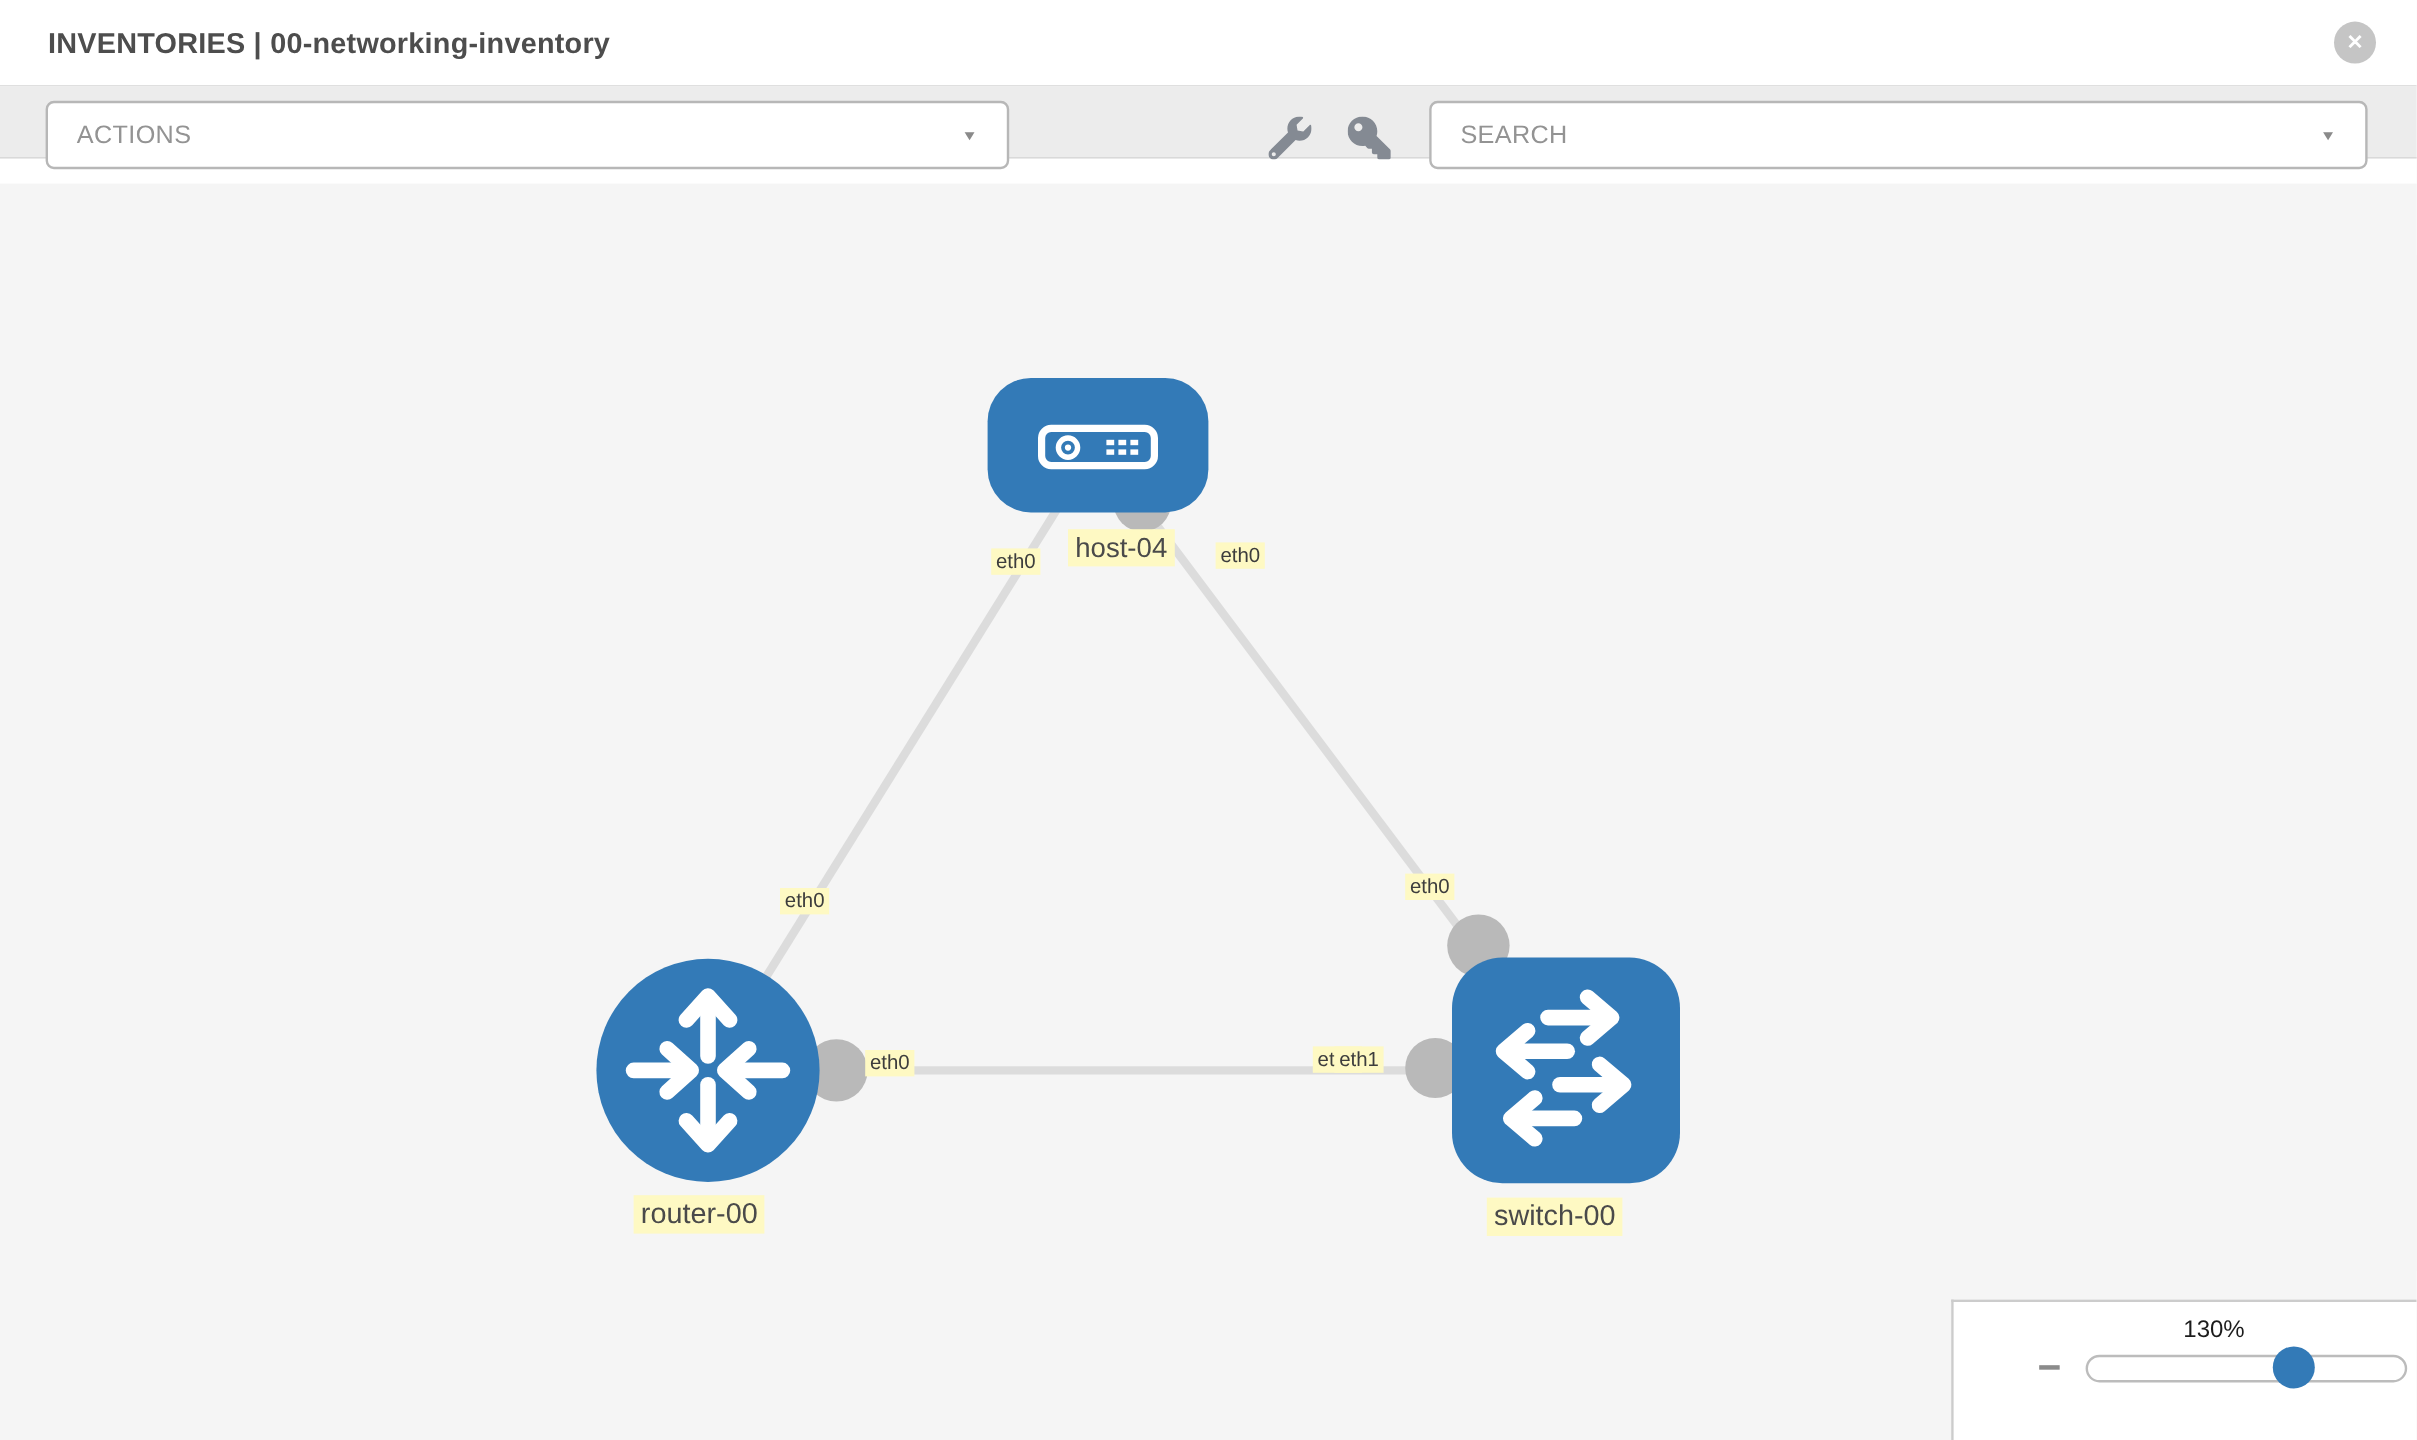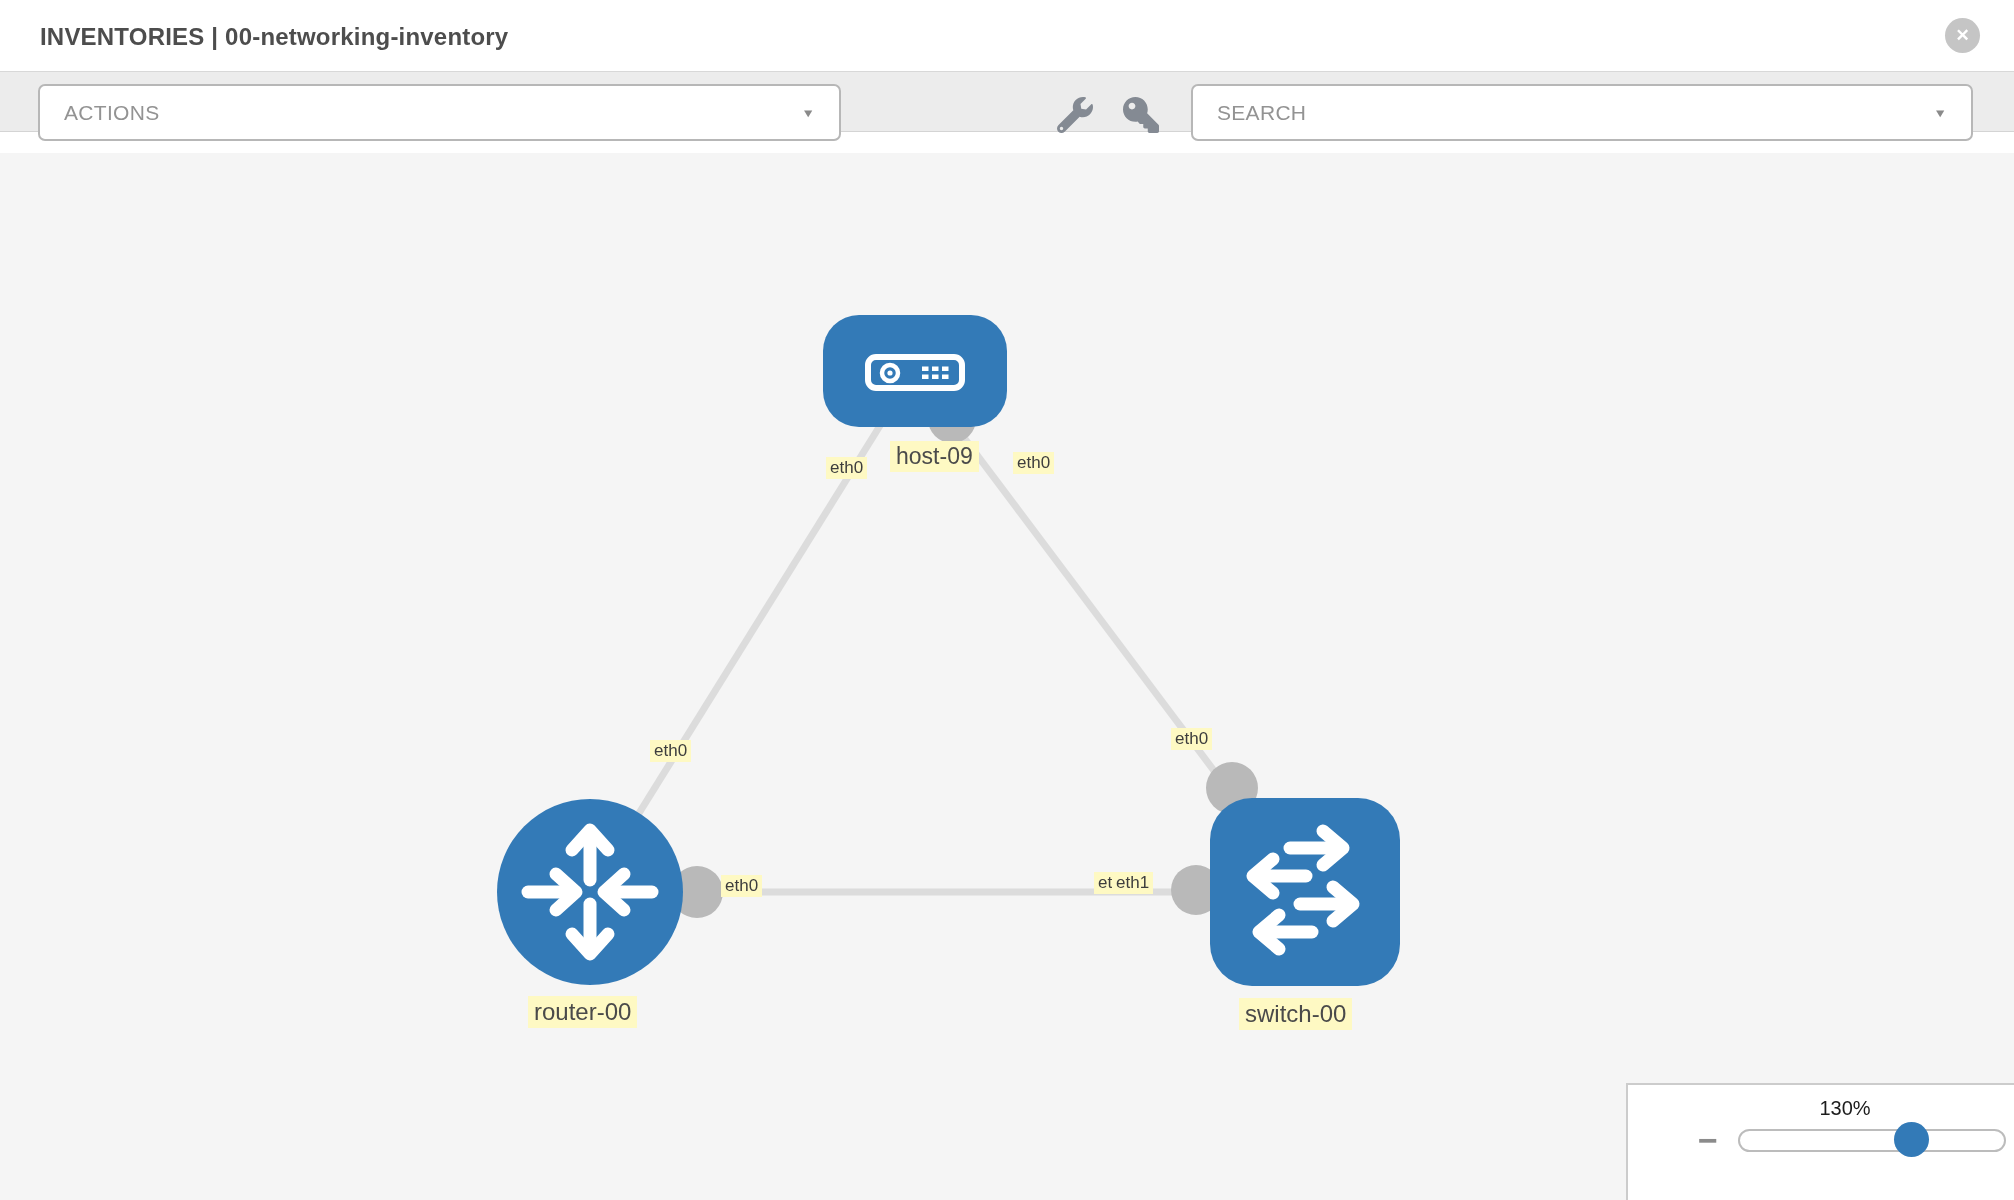--- a/index.html
+++ b/index.html
@@ -163,21 +163,21 @@
           <path d="M1306 723 L1260 723"></path>
             <path d="M1273 706 L1253 723 L1273 740"></path>
           <path d="M1300 751 L1346 751"></path>
             <path d="M1333 734 L1353 751 L1333 768"></path>
           <path d="M1312 779 L1266 779"></path>
             <path d="M1279 762 L1259 779 L1279 796"></path>
         </g>
       </g>
     </svg>
 
-    <div class="node-label" style="left:890px; top:288px;">host-09</div>
+    <div class="node-label" style="left:890px; top:288px;">host-04</div>
     <div class="node-label" style="left:528px; top:843px; font-size:24px;">router-00</div>
     <div class="node-label" style="left:1239px; top:845px; font-size:24px;">switch-00</div>
 
     <div class="iface-label" style="left:826px; top:304px;">eth0</div>
     <div class="iface-label" style="left:1013px; top:299px;">eth0</div>
     <div class="iface-label" style="left:650px; top:587px;">eth0</div>
     <div class="iface-label" style="left:1171px; top:575px;">eth0</div>
     <div class="iface-label" style="left:721px; top:722px;">eth0</div>
     <div class="iface-label back" style="left:1094px; top:719px;">eth0</div>
     <div class="iface-label front" style="left:1112px; top:719px;">eth1</div>

